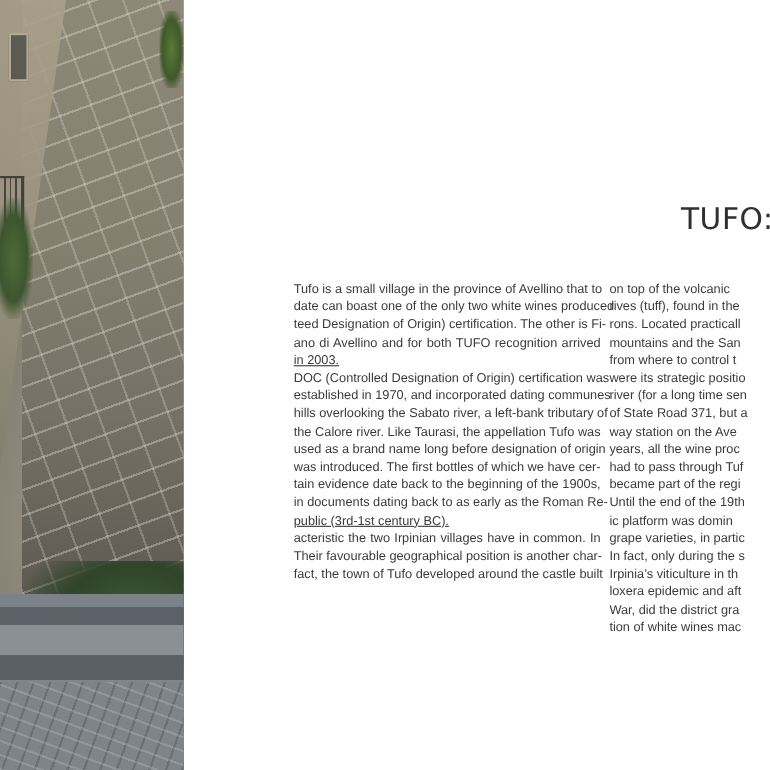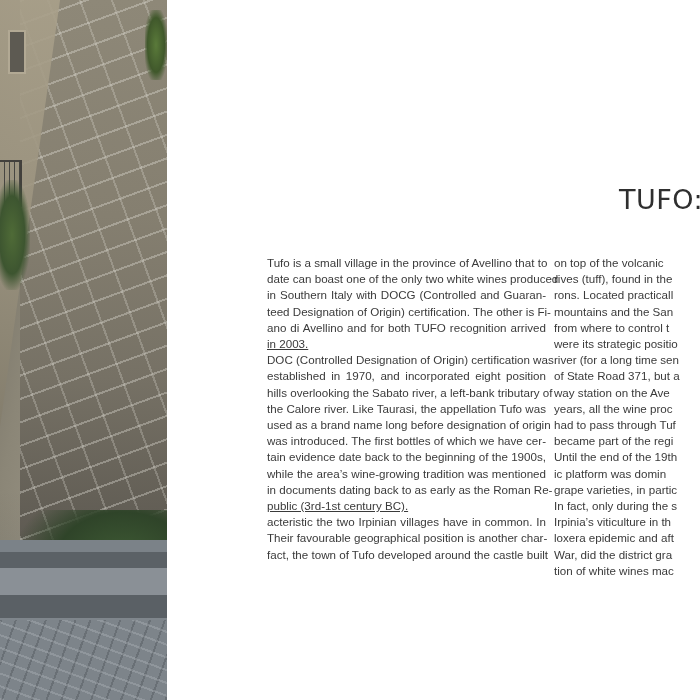--- a/index.html
+++ b/index.html
@@ -89,34 +89,32 @@
   <div class="steps"></div>
   <div class="cobble"></div>
 </div>
 
 <h1 class="heading">TUFO:</h1>
 
 <div class="col col1">
   <p>
     <span class="line">Tufo is a small village in the province of Avellino that to</span>
     <span class="line">date can boast one of the only two white wines produced</span>
-    <span class="line">in Southern Italy with DOCG (Controlled and Guaran-</span>
     <span class="line">teed Designation of Origin) certification. The other is Fi-</span>
     <span class="line">ano di Avellino and for both TUFO recognition arrived</span>
     <span class="line last">in 2003.</span>
   </p>
   <p>
     <span class="line">DOC (Controlled Designation of Origin) certification was</span>
-    <span class="line">established in 1970, and incorporated eight position</span>
+    <span class="line">established in 1970, and incorporated dating communes</span>
     <span class="line">hills overlooking the Sabato river, a left-bank tributary of</span>
     <span class="line">the Calore river. Like Taurasi, the appellation Tufo was</span>
     <span class="line">used as a brand name long before designation of origin</span>
     <span class="line">was introduced. The first bottles of which we have cer-</span>
     <span class="line">tain evidence date back to the beginning of the 1900s,</span>
-    <span class="line">while the area’s wine-growing tradition was mentioned</span>
     <span class="line">in documents dating back to as early as the Roman Re-</span>
     <span class="line last">public (3rd-1st century BC).</span>
   </p>
   <p>
     <span class="line">acteristic the two Irpinian villages have in common. In</span>
     <span class="line">Their favourable geographical position is another char-</span>
     <span class="line">fact, the town of Tufo developed around the castle built</span>
   </p>
 </div>
 

